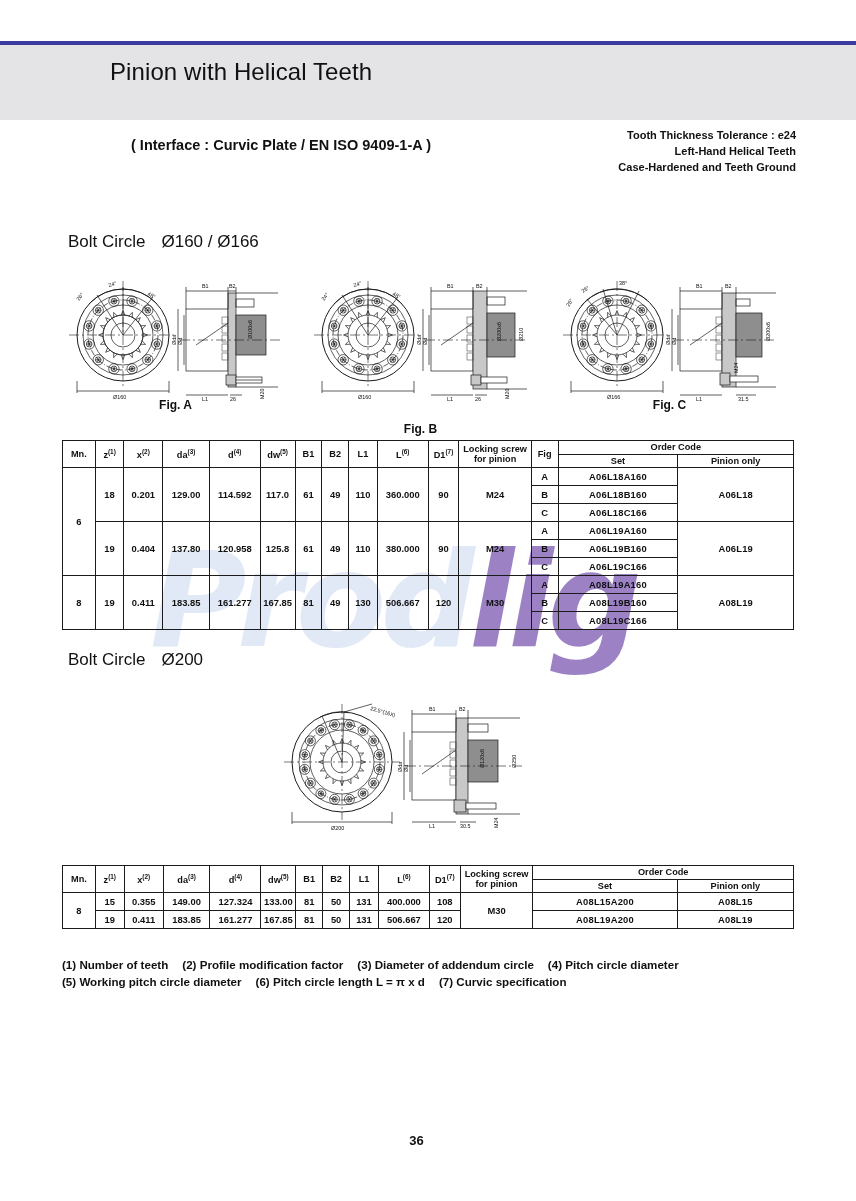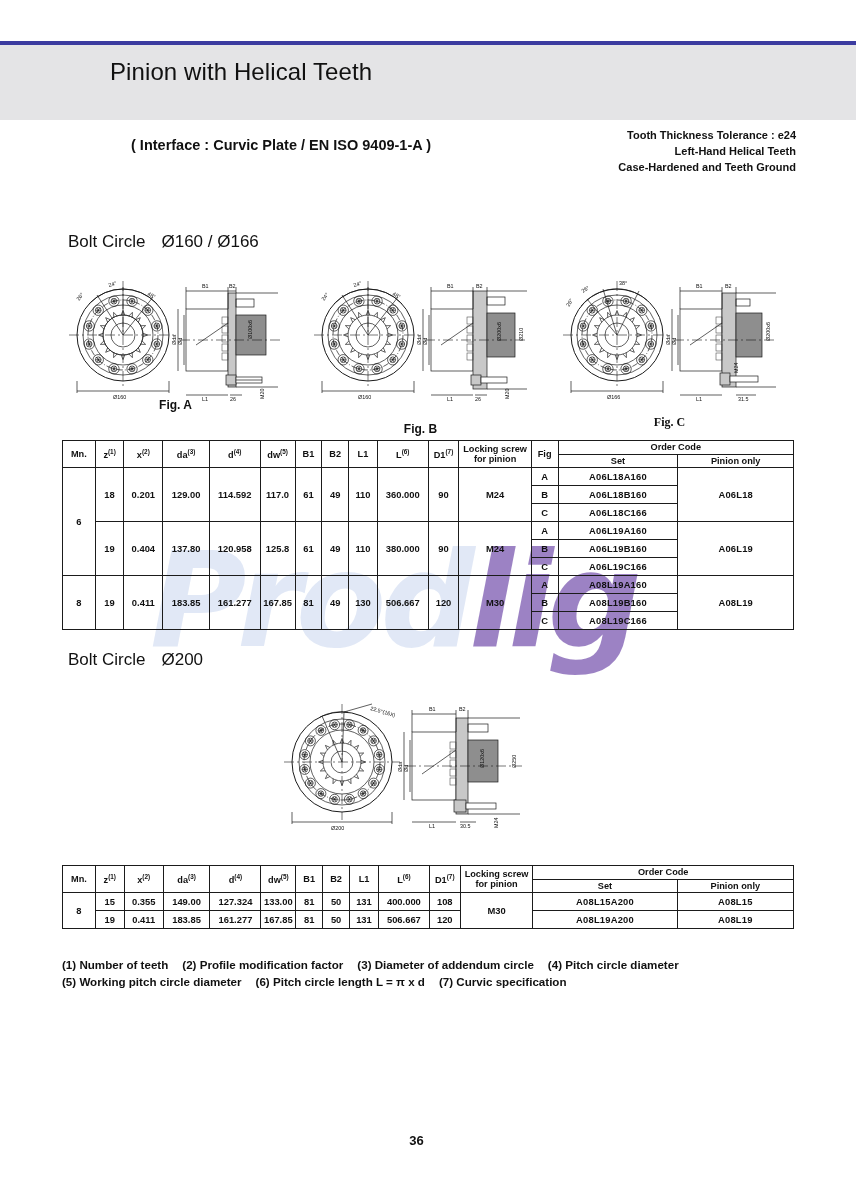--- a/index.html
+++ b/index.html
@@ -558,21 +558,21 @@
           <text class="dimtxt" x="-10" y="62" transform="rotate(-90,-10,62)">Øda</text>
           <text class="dimtxt" x="-4" y="62" transform="rotate(-90,-4,62)">Ød</text>
           <text class="dimtxt" x="90" y="58" transform="rotate(-90,90,58)">Ø200x6</text>
           <text class="dimtxt" x="58" y="90" transform="rotate(-90,58,90)">M24</text>
           <line class="ln thin" x1="0" y1="112" x2="42" y2="112"></line>
           <line class="ln thin" x1="56" y1="112" x2="76" y2="112"></line>
           <text class="dimtxt" x="16" y="118">L1</text>
           <text class="dimtxt" x="58" y="118">31.5</text>
         </g>
       </svg>
-      <div class="fig-cap" style="left:0;top:150px;width:215px;font-family:Liberation Serif, serif;">Fig. C</div>
+      <div class="fig-cap" style="left:0;top:133px;width:215px;">Fig. C</div>
     </div>
   </div>
 
   <table class="spec" style="left:62px;top:440px;width:732px;">
     <thead>
       <tr>
         <th rowspan="2" style="width:30px;">Mn.</th>
         <th rowspan="2" style="width:26px;"><span>z</span><sup>(1)</sup></th>
         <th rowspan="2" style="width:36px;"><span>x</span><sup>(2)</sup></th>
         <th rowspan="2" style="width:44px;"><span>da</span><sup>(3)</sup></th>

